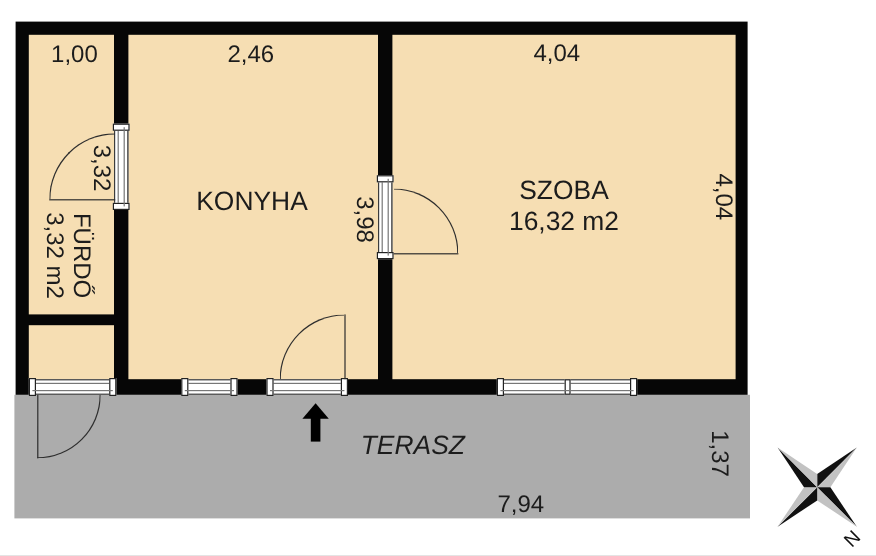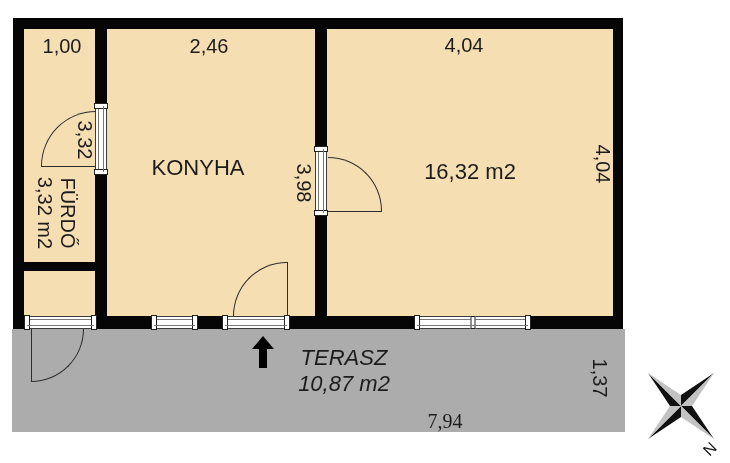--- a/index.html
+++ b/index.html
@@ -93,35 +93,35 @@
   <div class="arc" style="left:31px;top:329px;width:53px;height:53px;border-bottom-width:1px;border-right-width:1px;border-bottom-right-radius:100% 100%;"></div>
   <div class="leaf" style="left:31px;top:329px;width:1px;height:53px;"></div>
 
   <div class="dim" style="left:62px;top:46px;">1,00</div>
   <div class="dim" style="left:209px;top:46px;">2,46</div>
   <div class="dim" style="left:464px;top:45px;">4,04</div>
   <div class="dim rot" style="left:84px;top:140px;">3,32</div>
   <div class="dim rot" style="left:303px;top:183px;">3,98</div>
   <div class="dim rot" style="left:602px;top:164px;">4,04</div>
   <div class="dim rot" style="left:599px;top:378px;">1,37</div>
-  <div class="dim" style="left:445px;top:421px;font-family:Liberation Serif, serif;">7,94</div>
+  <div class="dim" style="left:434px;top:421px;">7,94</div>
 
   <div class="room-label rot" style="left:56px;top:213px;">
     <div>FÜRDŐ</div>
     <div>3,32 m2</div>
   </div>
-  <div class="room-label" style="left:198px;top:168px;text-align:center;">
+  <div class="room-label" style="left:210px;top:168px;text-align:center;">
     <div>KONYHA</div>
   </div>
   <div class="room-label" style="left:470px;top:172px;">
+    <div>SZOBA</div>
     <div>16,32 m2</div>
   </div>
   <div class="room-label" style="left:344px;top:371px;font-style:italic;">
     <div>TERASZ</div>
-    <div>10,87 m2</div>
   </div>
 
   <div class="arrow">
     <div class="head"></div>
     <div class="shaft"></div>
   </div>
 
   <svg class="compass" viewBox="0 0 100 100">
     <g>
 

